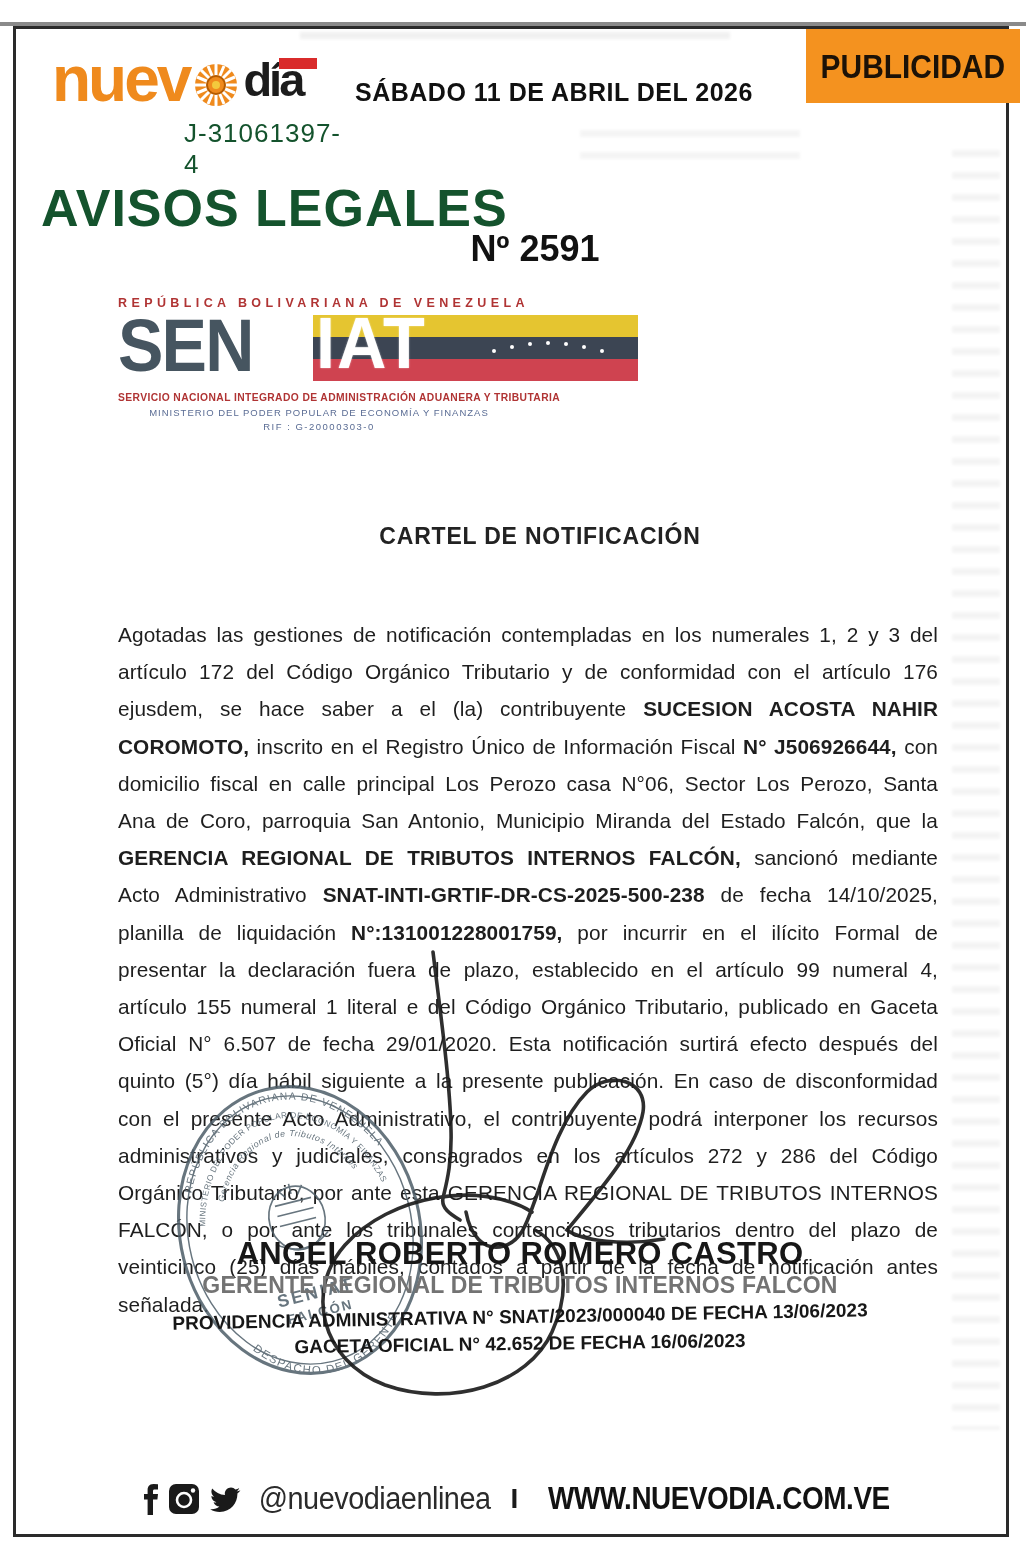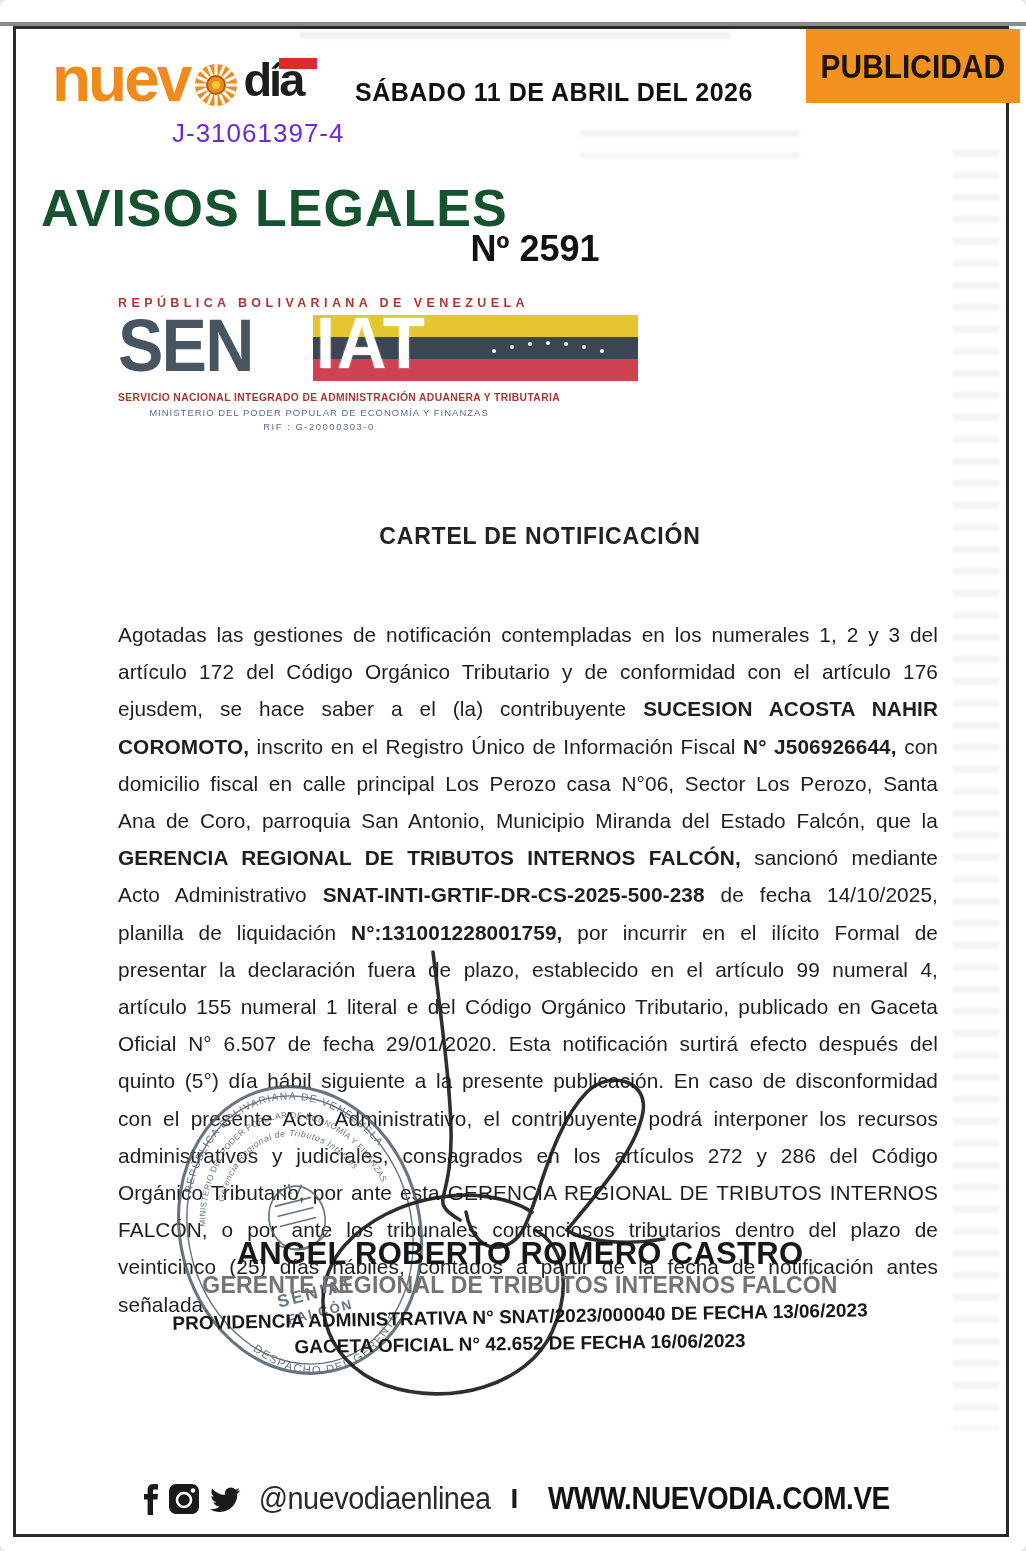--- a/index.html
+++ b/index.html
@@ -1,41 +1,41 @@
 <!DOCTYPE html>
 <html><head>
 <meta charset="utf-8">
 <style>
   * { margin:0; padding:0; box-sizing:border-box; }
   html,body { background:#e9e9e9; }
   body { font-family:"Liberation Sans", sans-serif; }
   .page {
     position:relative; width:1026px; height:1551px; margin:0 auto;
-    background:#ffffff; overflow:hidden; color:#1a1a1a;border-radius:8px;
+    background:#ffffff; overflow:hidden; color:#1a1a1a;
   }
   .top-rule { position:absolute; left:0; top:22px; width:1026px; height:4px; background:#8a8a8a; }
   .frame {
     position:absolute; left:13px; top:26px; width:996px; height:1511px;
     border:3px solid #2a2a2a; background:#fff;
   }
   
   .masthead { position:absolute; left:52px; top:40px; width:300px; height:105px; }
   .logo-row { position:relative; display:flex; align-items:center; height:78px; }
   .logo-nuev {
     font-weight:900; font-size:64px; letter-spacing:-3px; color:#ef8a1d;
     transform:scaleY(1.02); line-height:1;
   }
   .logo-sun { width:52px; height:52px; margin:10px 1px 0 1px; }
   .logo-dia {
     position:relative; font-weight:900; font-size:47px; letter-spacing:-3px;
     color:#1c1c1c; line-height:1;
   }
   .logo-accent { position:absolute; left:36px; top:2px; width:38px; height:11px; background:#d92b2b; }
   .masthead-rif {
-    position:absolute; left:120px; top:78px; font-size:26px; color:#6d28d9; letter-spacing:1px;
+    position:absolute; left:132px; top:78px; font-size:26px; color:#14532d; letter-spacing:1px;
   }
   .header-date {
     position:absolute; left:355px; top:78px; font-size:25px; font-weight:bold;
     color:#111; letter-spacing:0.5px;
   }
   .publicidad {
     position:absolute; left:806px; top:29px; width:214px; height:74px;
     background:#f4921f; display:flex; align-items:center; justify-content:center;
     font-weight:900; font-size:34px; color:#1c1207; letter-spacing:0px;
   }

